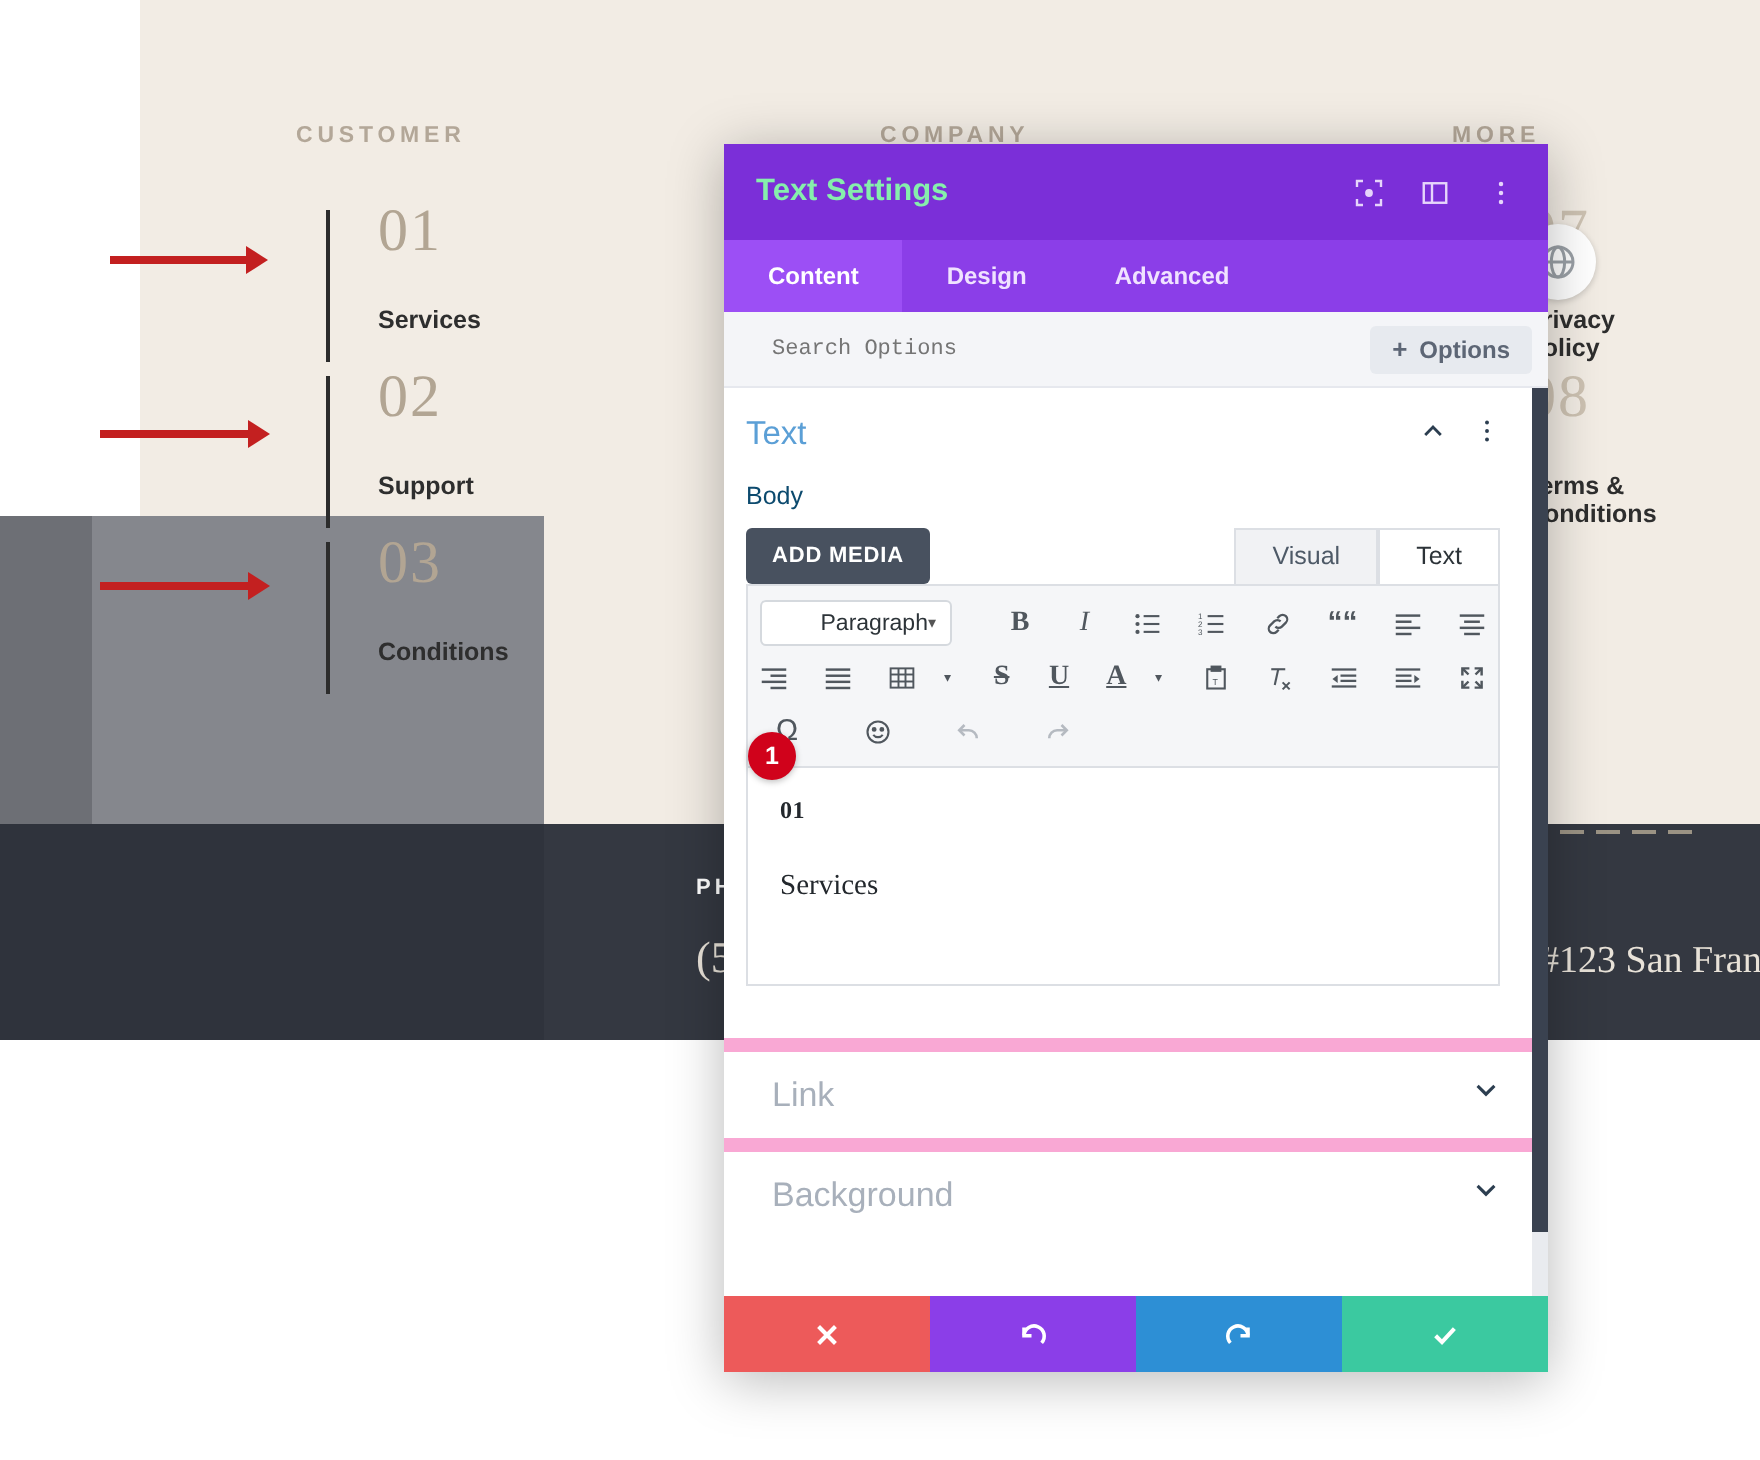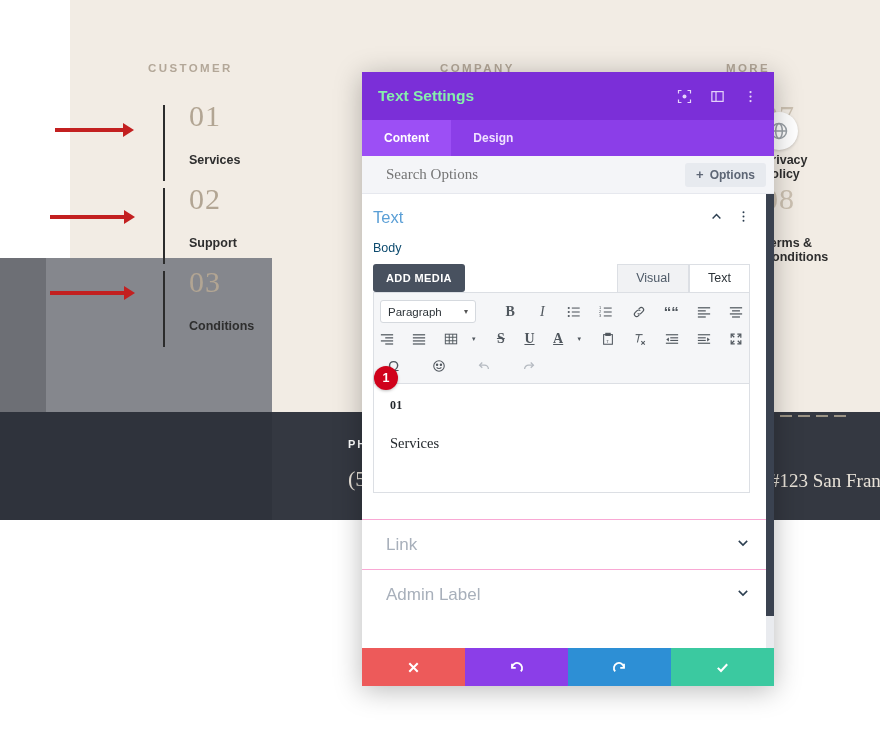--- a/index.html
+++ b/index.html
@@ -103,21 +103,21 @@
     color:#f0e2ff; font-size:12px; font-weight:700; cursor:pointer;
   }
   .tab.active { background:#9c4ff5; color:#ffffff; }
 
   .searchbar {
     height:38px; background:#f4f5f8; border-bottom:1px solid #e6e8ee;
     display:flex; align-items:center; padding:0 8px 0 24px; flex:0 0 auto;
   }
   .search-input {
     flex:1; border:0; background:transparent; outline:none;
-    font-size:15px; color:#6d28d9; font-family:Liberation Serif, serif;
+    font-size:11px; color:#6d28d9; font-family:Liberation Mono, monospace;
   }
   .filter-btn {
     background:#e7eaef; color:#5d6675; font-size:12px; font-weight:600;
     border-radius:3px; padding:5px 11px; display:flex; align-items:center; gap:6px; cursor:pointer;
   }
   .filter-btn .plus { font-size:13px; line-height:1; }
 
   .modal-body { flex:1; overflow:hidden; position:relative; background:#ffffff; }
 
   .section-pad { padding:14px 24px 0 11px; }
@@ -140,21 +140,21 @@
   }
   .vt-tab.active { background:#ffffff; color:#2c3338; }
 
   .editor {
     border:1px solid #dcdfe4; background:#ffffff;
   }
   .toolbar {
     background:#f5f6f8; border-bottom:1px solid #dcdfe4;
     padding:5px 6px 4px 6px;
   }
-  .trow { display:flex; align-items:center; gap:18px; min-height:27px; }
+  .trow { display:flex; align-items:center; gap:18px; min-height:27px;text-align:right; }
   .tbtn {
     width:27px; height:25px; display:flex; align-items:center; justify-content:center;
     color:#50575e; cursor:pointer;
   }
   .tbtn svg { width:14px; height:14px; }
   .tbtn.text { font-size:14px; font-weight:700; font-family:"Liberation Serif", serif; }
   .tbtn.italic { font-size:14px; font-style:italic; font-family:"Liberation Serif", serif; }
   .tbtn.quote { font-size:15px; font-weight:700; }
   .tbtn.omega { font-size:15px; }
   .tbtn.muted { color:#b5bac1; }
@@ -175,21 +175,21 @@
 
   .badge-1 {
     position:absolute; left:12px; top:172px; width:24px; height:24px; border-radius:50%;
     background:#d0021b; color:#fff; font-size:12.5px; font-weight:700;
     display:flex; align-items:center; justify-content:center; z-index:5;
     box-shadow:0 1px 3px rgba(0,0,0,.25);
   }
 
   .acc-list { margin-top:26px; }
   .acc-row {
-    height:50px; border-top:1px solid #f9a8d4;
+    height:50px; border-top:7px solid #f9a8d4;
     display:flex; align-items:center; padding:0 24px; cursor:pointer;
   }
   .acc-row .acc-label { flex:1; font-size:17px; color:#a8b0bb; }
   .acc-row svg { width:14px; height:14px; color:#2c3e50; }
 
   .scroll-track {
     position:absolute; right:0; top:0; width:8px; height:100%; background:#e9ebef;
   }
   .scroll-thumb {
     position:absolute; right:0; top:0; width:8px; height:422px; background:#3a4250;
@@ -291,20 +291,21 @@
               <circle cx="10" cy="10" r="1.5"></circle>
               <circle cx="10" cy="16" r="1.5"></circle>
           </svg>
         </span>
       </div>
     </div>
 
     <div class="tabs">
       <div class="tab active">Content</div>
       <div class="tab">Design</div>
+      <div class="tab">Advanced</div>
     </div>
 
     <div class="searchbar">
       <input class="search-input" placeholder="Search Options" style="">
       <div class="filter-btn">
         <span class="plus">+</span>
         <span>Options</span>
       </div>
     </div>
 
@@ -503,21 +504,21 @@
       <div class="acc-list">
         <div class="acc-row">
           <span class="acc-label">Link</span>
           <span>
             <svg viewBox="0 0 20 20" fill="none" stroke="currentColor" stroke-width="2.2">
                 <polyline points="4,7 10,13 16,7"></polyline>
               </svg>
           </span>
         </div>
         <div class="acc-row">
-          <span class="acc-label">Admin Label</span>
+          <span class="acc-label">Background</span>
           <span>
             <svg viewBox="0 0 20 20" fill="none" stroke="currentColor" stroke-width="2.2">
                 <polyline points="4,7 10,13 16,7"></polyline>
               </svg>
           </span>
         </div>
       </div>
 
       <div class="scroll-track">
         <div class="scroll-thumb"></div>

